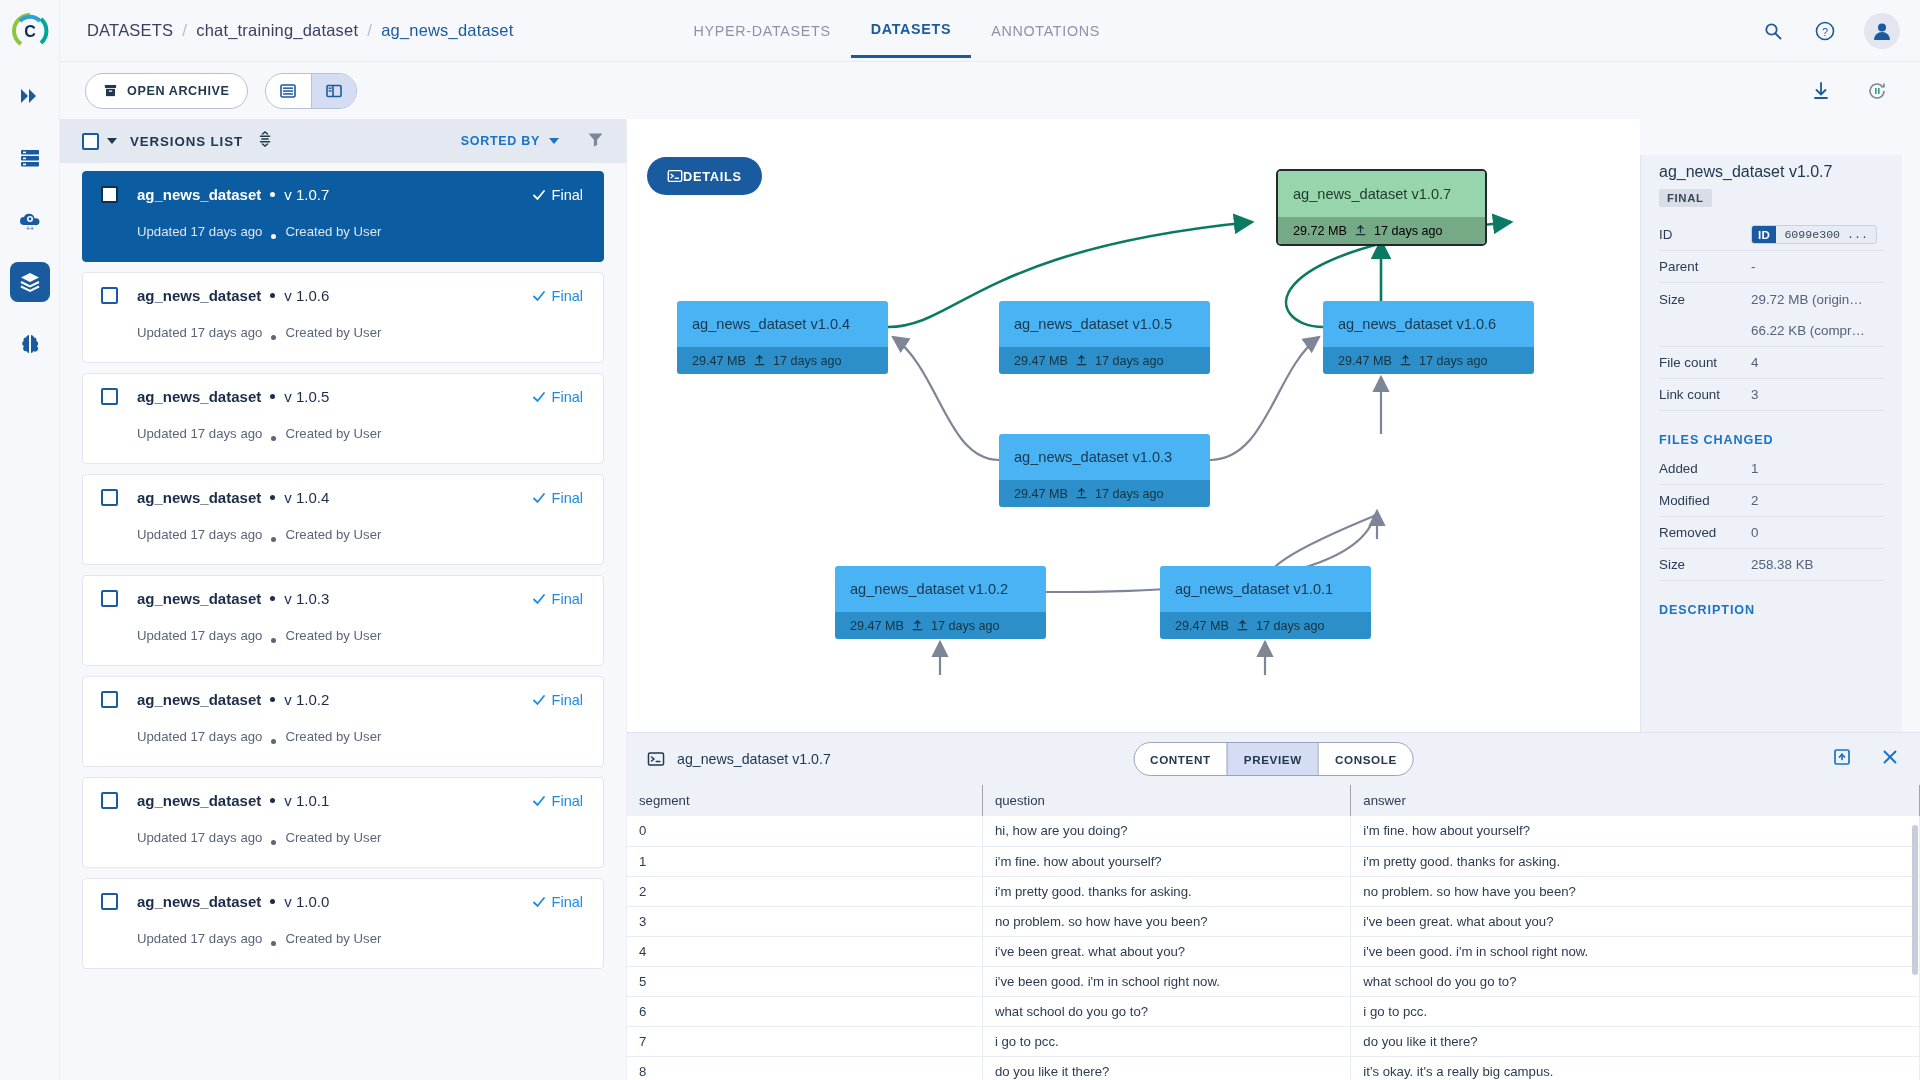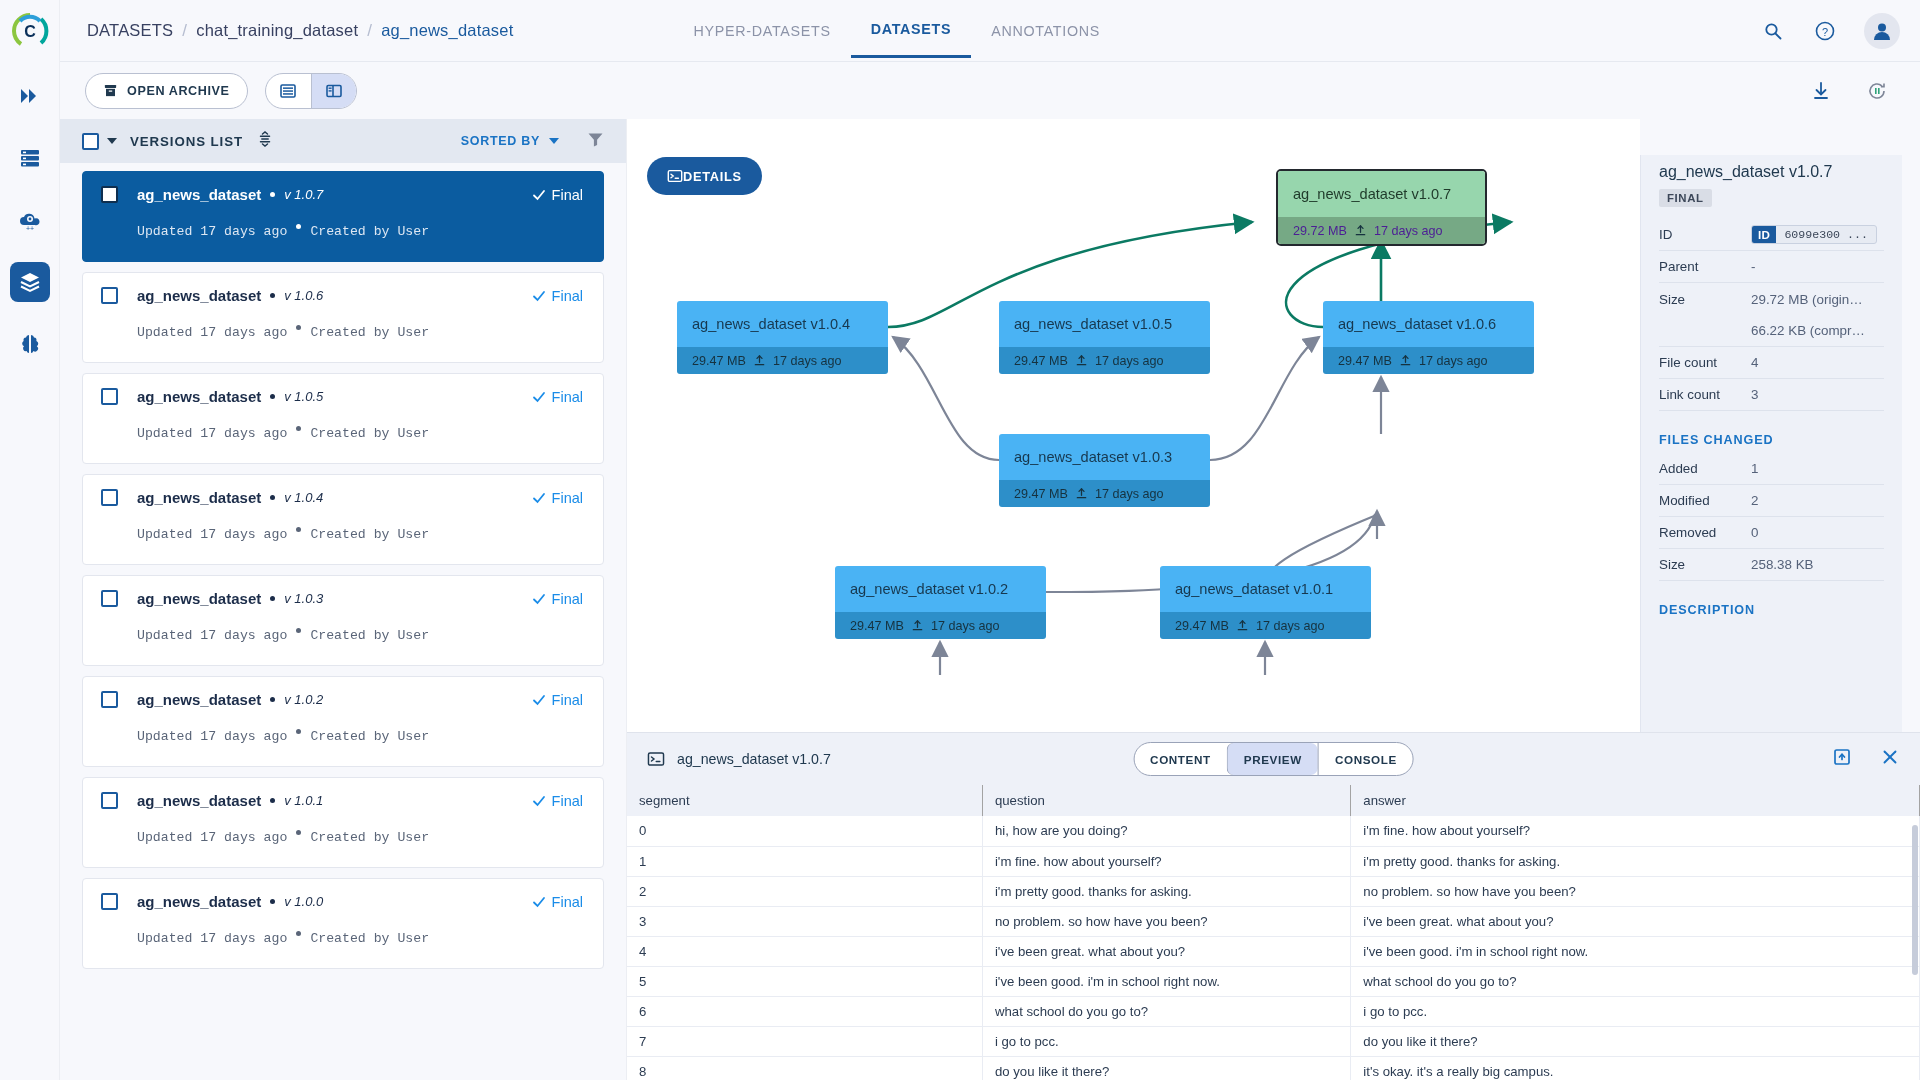--- a/index.html
+++ b/index.html
@@ -88,23 +88,23 @@
 
   .vitems { padding: 8px 22px 0 22px; }
   .vcard {
     background: #fff; border: 1px solid #e3e6ee; border-radius: 4px;
     height: 91px; margin-bottom: 10px; padding: 14px 20px 0 18px; cursor: pointer; position: relative;
   }
   .vcard.selected { background: #0b5ca0; border-color: #0b5ca0; }
   .vrow1 { display: flex; align-items: center; }
   .vname { margin-left: 19px; font-size: 15px; font-weight: 700; color: #1c2d4a; }
   .vdot { margin: 0 9px; width: 5px; height: 5px; border-radius: 50%; background: #1c2d4a; display:inline-block;}
-  .vver { font-size: 13px; color: #1c2d4a; font-style: italic; }
+  .vver { font-size: 15px; color: #1c2d4a; }
   .vfinal { margin-left: auto; font-size: 14.5px; color: #1a8ce8; display: flex; align-items: center; gap: 6px; }
-  .vsub { margin-top: 21px; margin-left: 36px; font-size: 13.2px; color: #5a6578; display: flex; align-items: flex-start; font-family: Liberation Mono, monospace;}
+  .vsub { margin-top: 21px; margin-left: 36px; font-size: 13.2px; color: #5a6578; display: flex; align-items: flex-end;}
   .vsub .vdot { background: #5a6578; }
   .vcard.selected .vname, .vcard.selected .vver { color: #fff; }
   .vcard.selected .vdot { background: #fff; }
   .vcard.selected .vfinal { color: #fff; }
   .vcard.selected .vsub { color: #dde7f3; }
   .vcard.selected .cbox { border-color: #0f2f4f; }
 
   
   .graph {
     position: absolute; left: 627px; top: 119px; width: 1013px; height: 613px;
@@ -119,21 +119,21 @@
   .node .nhead {
     background: #4ab3f4; color: #17384f; font-size: 14.6px; padding: 13px 15px 13px 15px; height: 46px;
     display: flex; align-items: center; border-radius: 3px 3px 0 0;
   }
   .node .nfoot {
     background: #2d8fc9; color: #16323f; font-size: 12.6px; padding: 0 15px; height: 27px;
     display: flex; align-items: center; gap: 7px; border-radius: 0 0 3px 3px;
   }
   .node.current { border: 2px solid #23282e; border-radius: 5px; }
   .node.current .nhead { background: #97d6ad; color: #1f3a2a; }
-  .node.current .nfoot { background: #76a985; color: #4c1d95; }
+  .node.current .nfoot { background: #76a985; color: #000000; }
   .graph-svg { position: absolute; left: 0; top: 0; width: 1013px; height: 613px; pointer-events: none; }
 
   
   .info {
     position: absolute; left: 1640px; top: 155px; width: 262px; bottom: 0;
     background: #eef1f8; border-left: 1px solid #e1e5ef; padding: 0 18px; overflow: hidden;
   }
   .info-head {
     display: flex; align-items: center; height: 48px;
     font-size: 12.6px; font-weight: 700; letter-spacing: .9px; color: #20394f;
@@ -171,21 +171,21 @@
   .pv-title { margin-left: 12px; font-size: 14.2px; color: #20394f; }
   .pv-seg {
     position: absolute; left: 50%; transform: translateX(-50%);
     height: 34px; border: 1px solid #9aa3b8; border-radius: 17px; display: flex; overflow: hidden; background:#fff;
   }
   .pv-seg .s {
     padding: 0 16px; display: flex; align-items: center; font-size: 11.7px; font-weight: 700;
     letter-spacing: .6px; color: #20394f; cursor: pointer;
   }
   .pv-seg .s + .s { border-left: 1px solid #9aa3b8; }
-  .pv-seg .s.active { background: #d5ddf5; border-radius: 7px; }
+  .pv-seg .s.active { background: #d5ddf5; }
   .pv-actions { position: absolute; right: 20px; display: flex; align-items: center; gap: 28px; }
   .tbl { width: 100%; border-collapse: collapse; table-layout: fixed; }
   .tbl th {
     background: #eef1f8; text-align: left; font-size: 13.2px; font-weight: 400; color: #2c3c52;
     padding: 8px 12px; border-right: 1px solid #a3a3a3; height: 31px;
   }
   .tbl td {
     font-size: 13.2px; color: #2c3c52; padding: 6px 12px; height: 30px;
     border-bottom: 1px solid #e9ecf3; border-right: 1px solid #e9ecf3;
   }

